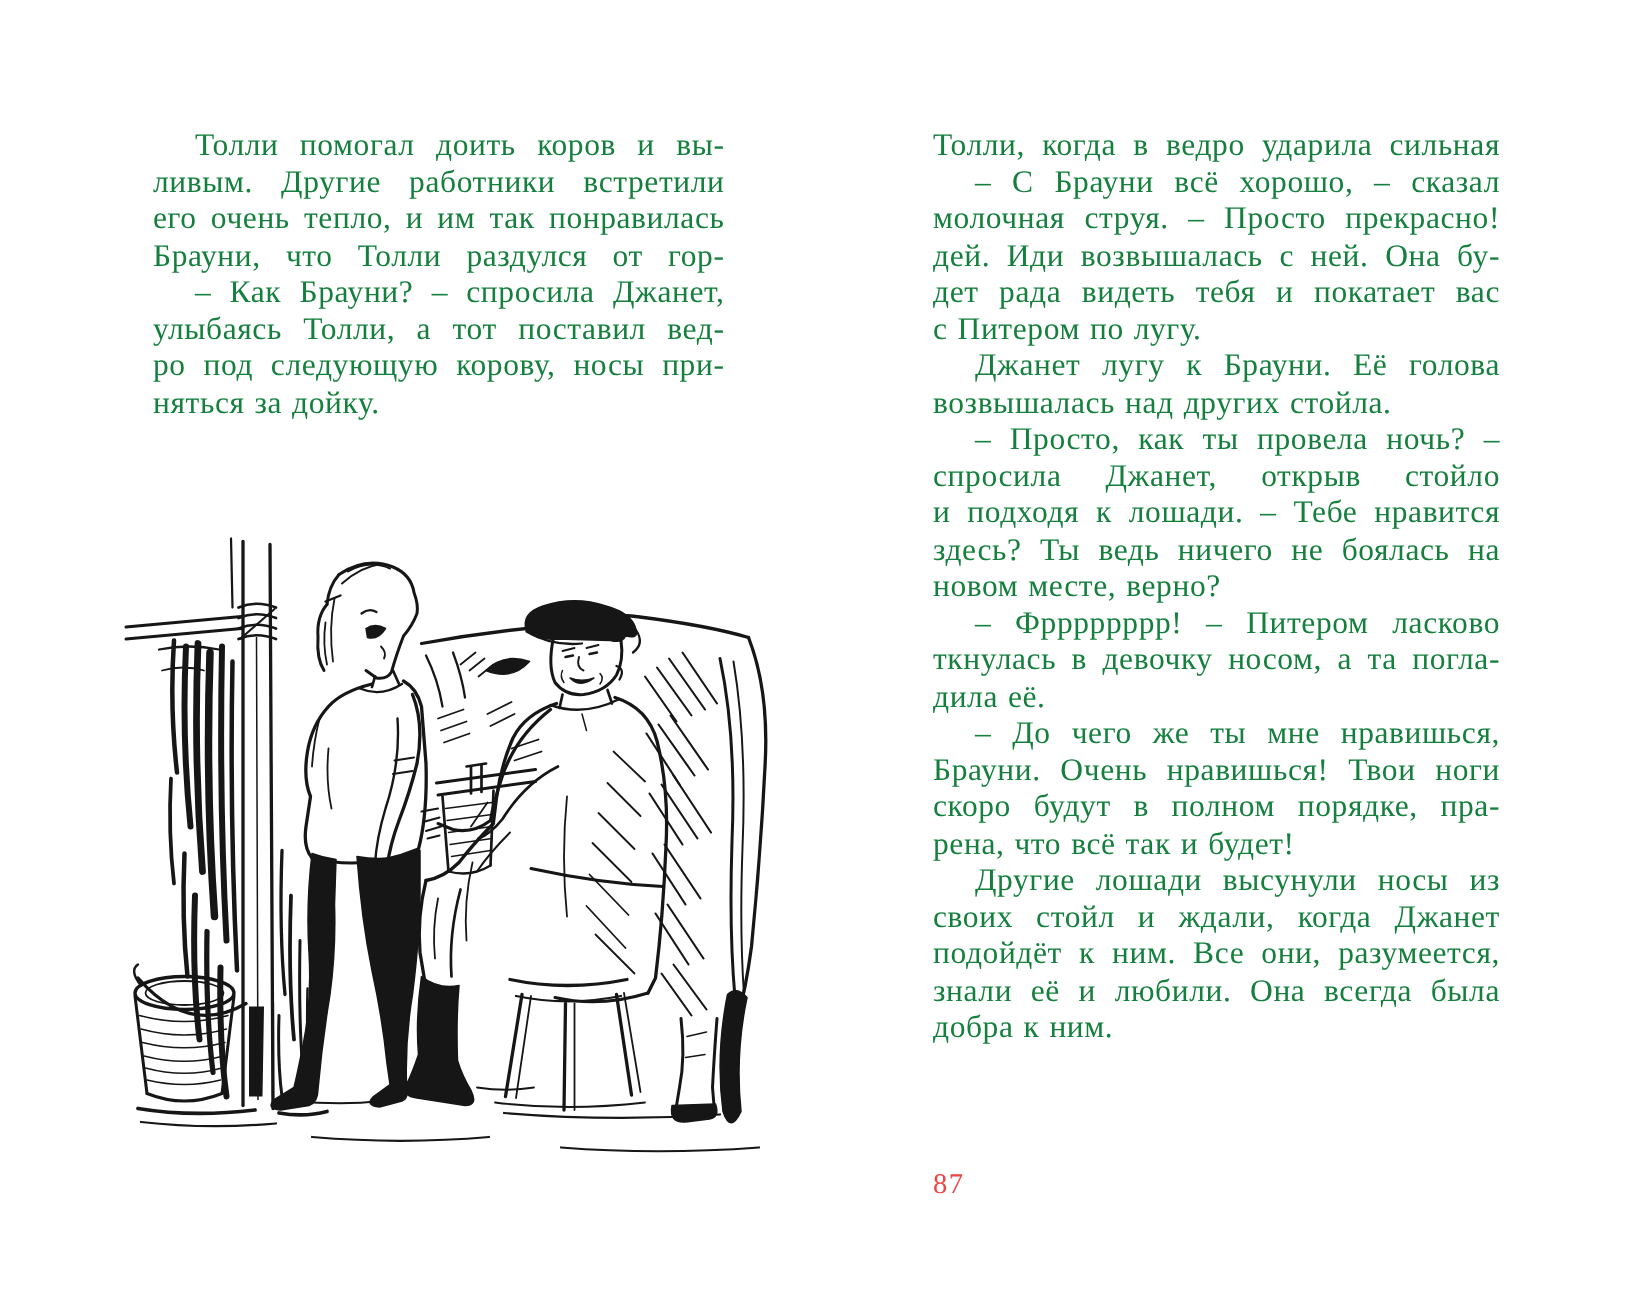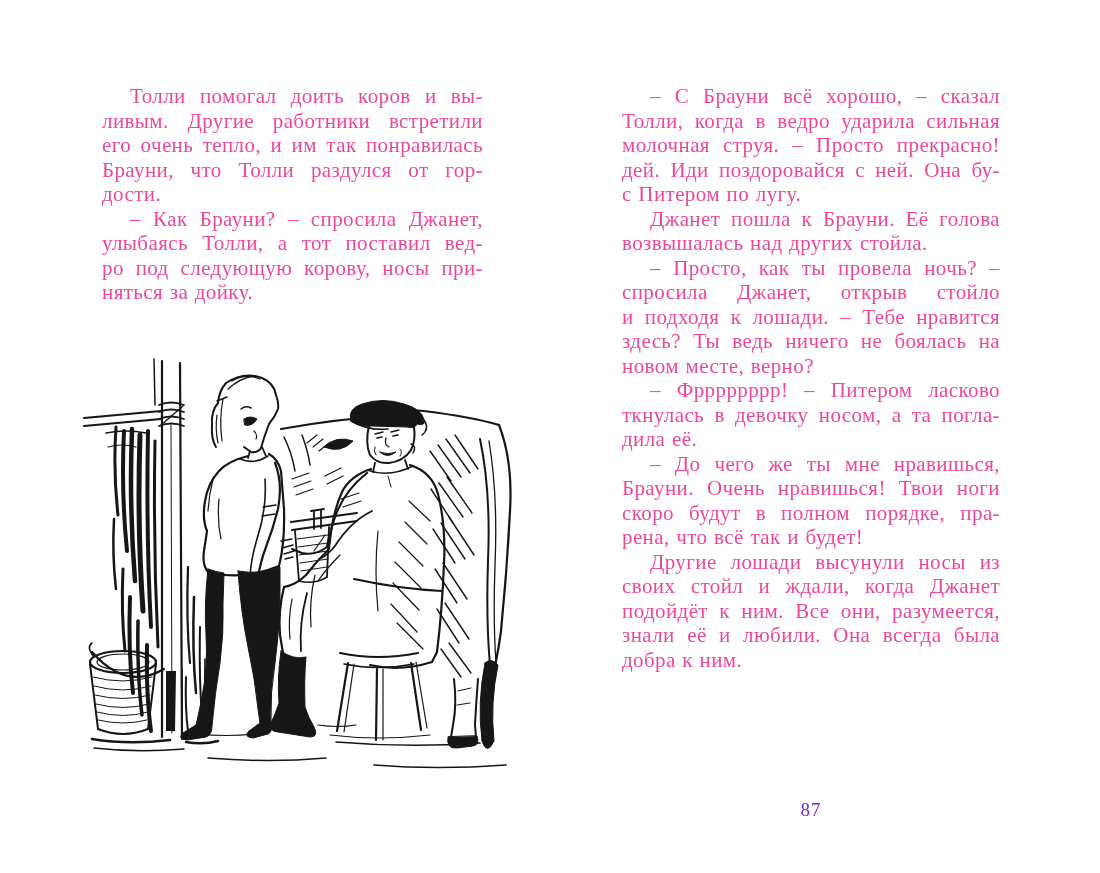--- a/index.html
+++ b/index.html
@@ -7,55 +7,53 @@
     width:1100px; height:873px;
     background:#ffffff;
     font-family:"Liberation Serif","DejaVu Serif",serif;
     position:relative; overflow:hidden;
     color:#1c1c1c;
   }
   .page-col {
     position:absolute; top:84px;
     font-size:21px; line-height:24.5px;
     letter-spacing:0.4px; word-spacing:1px;
-    color:#ec4899;
+    color:#15803d;
   }
   #left-col  { left:102px; width:381px; }
   #right-col { left:622px; width:378px; }
   .para { margin:0; padding:0; }
   .line {
     text-align:justify;
     text-align-last:justify;
     white-space:nowrap;
   }
   .line.last { text-align-last:left; }
   .line.first { text-indent:28px; }
   #page-number {
     position:absolute; top:779px; left:622px; width:378px;
-    text-align:center; font-size:19px; letter-spacing:1px;
-    color:#6d28d9;
-    margin-top:20px;
+    font-size:19px; letter-spacing:1px;
+    color:#ef4444;
   }
   #illustration {
     position:absolute; left:78px; top:358px;
     width:450px; height:422px;
   }
   #illustration svg { display:block; }
 </style>
 </head>
 <body>
 
 <div id="left-col" class="page-col">
   <div>
       <div class="para">
         <div class="line first">Толли помогал доить коров и вы-</div>
         <div class="line">ливым. Другие работники встретили</div>
         <div class="line">его очень тепло, и им так понравилась</div>
         <div class="line">Брауни, что Толли раздулся от гор-</div>
-        <div class="line last">дости.</div>
       </div>
       <div class="para">
         <div class="line first">– Как Брауни? – спросила Джанет,</div>
         <div class="line">улыбаясь Толли, а тот поставил вед-</div>
         <div class="line">ро под следующую корову, носы при-</div>
         <div class="line last">няться за дойку.</div>
       </div>
     </div>
 </div>
 
@@ -258,28 +256,29 @@
       <path d="M14 380 Q50 386 92 381" stroke-width="2.5"></path>
       <path d="M108 383 Q125 386 140 382" stroke-width="2.5"></path>
       <path d="M240 366 Q260 369 278 366" stroke-width="1.2"></path>
     </g>
   </svg>
 </div>
 
 <div id="right-col" class="page-col">
   <div>
       <div class="para">
+        <div class="line">Толли, когда в ведро ударила сильная</div>
         <div class="line first">– С Брауни всё хорошо, – сказал</div>
-        <div class="line">Толли, когда в ведро ударила сильная</div>
         <div class="line">молочная струя. – Просто прекрасно!</div>
-        <div class="line">дей. Иди поздоровайся с ней. Она бу-</div>
+        <div class="line">дей. Иди возвышалась с ней. Она бу-</div>
+        <div class="line">дет рада видеть тебя и покатает вас</div>
         <div class="line last">с Питером по лугу.</div>
       </div>
       <div class="para">
-        <div class="line first">Джанет пошла к Брауни. Её голова</div>
+        <div class="line first">Джанет лугу к Брауни. Её голова</div>
         <div class="line last">возвышалась над других стойла.</div>
       </div>
       <div class="para">
         <div class="line first">– Просто, как ты провела ночь? –</div>
         <div class="line">спросила Джанет, открыв стойло</div>
         <div class="line">и подходя к лошади. – Тебе нравится</div>
         <div class="line">здесь? Ты ведь ничего не боялась на</div>
         <div class="line last">новом месте, верно?</div>
       </div>
       <div class="para">

